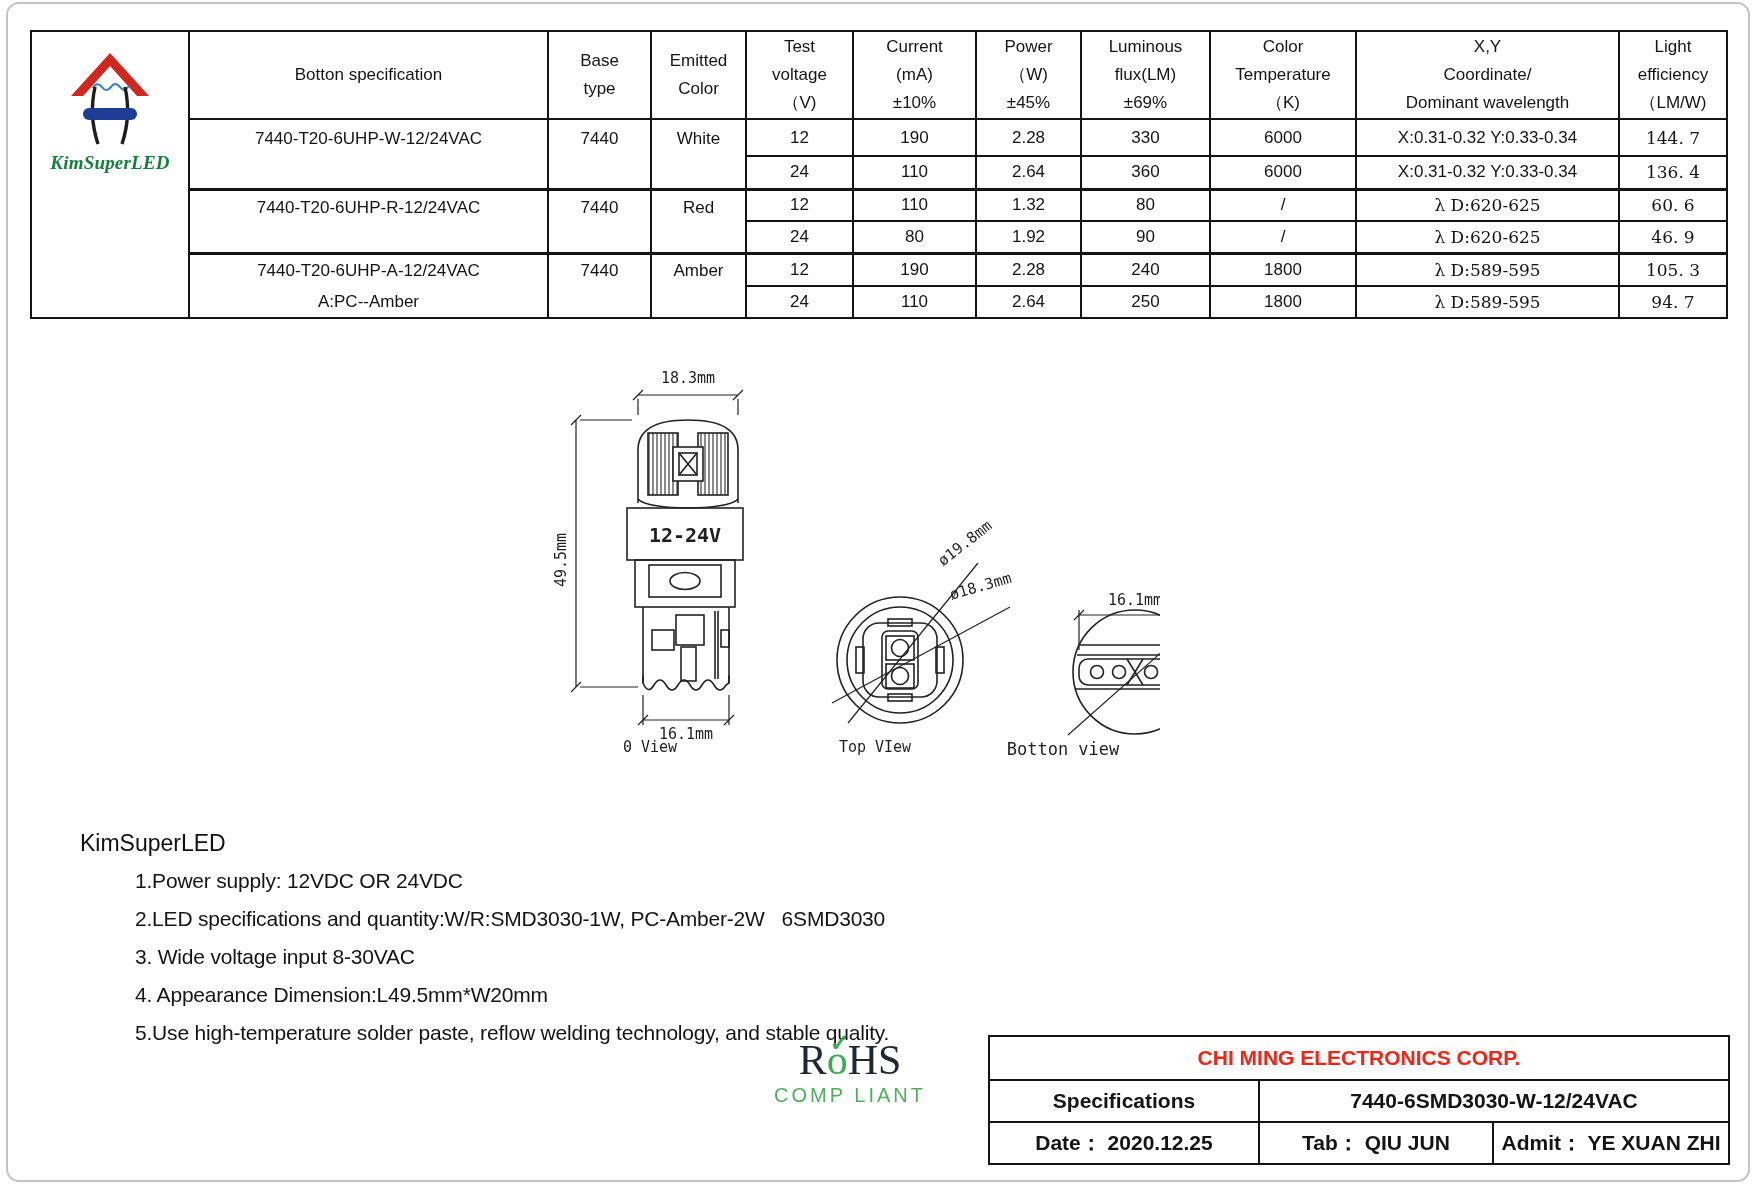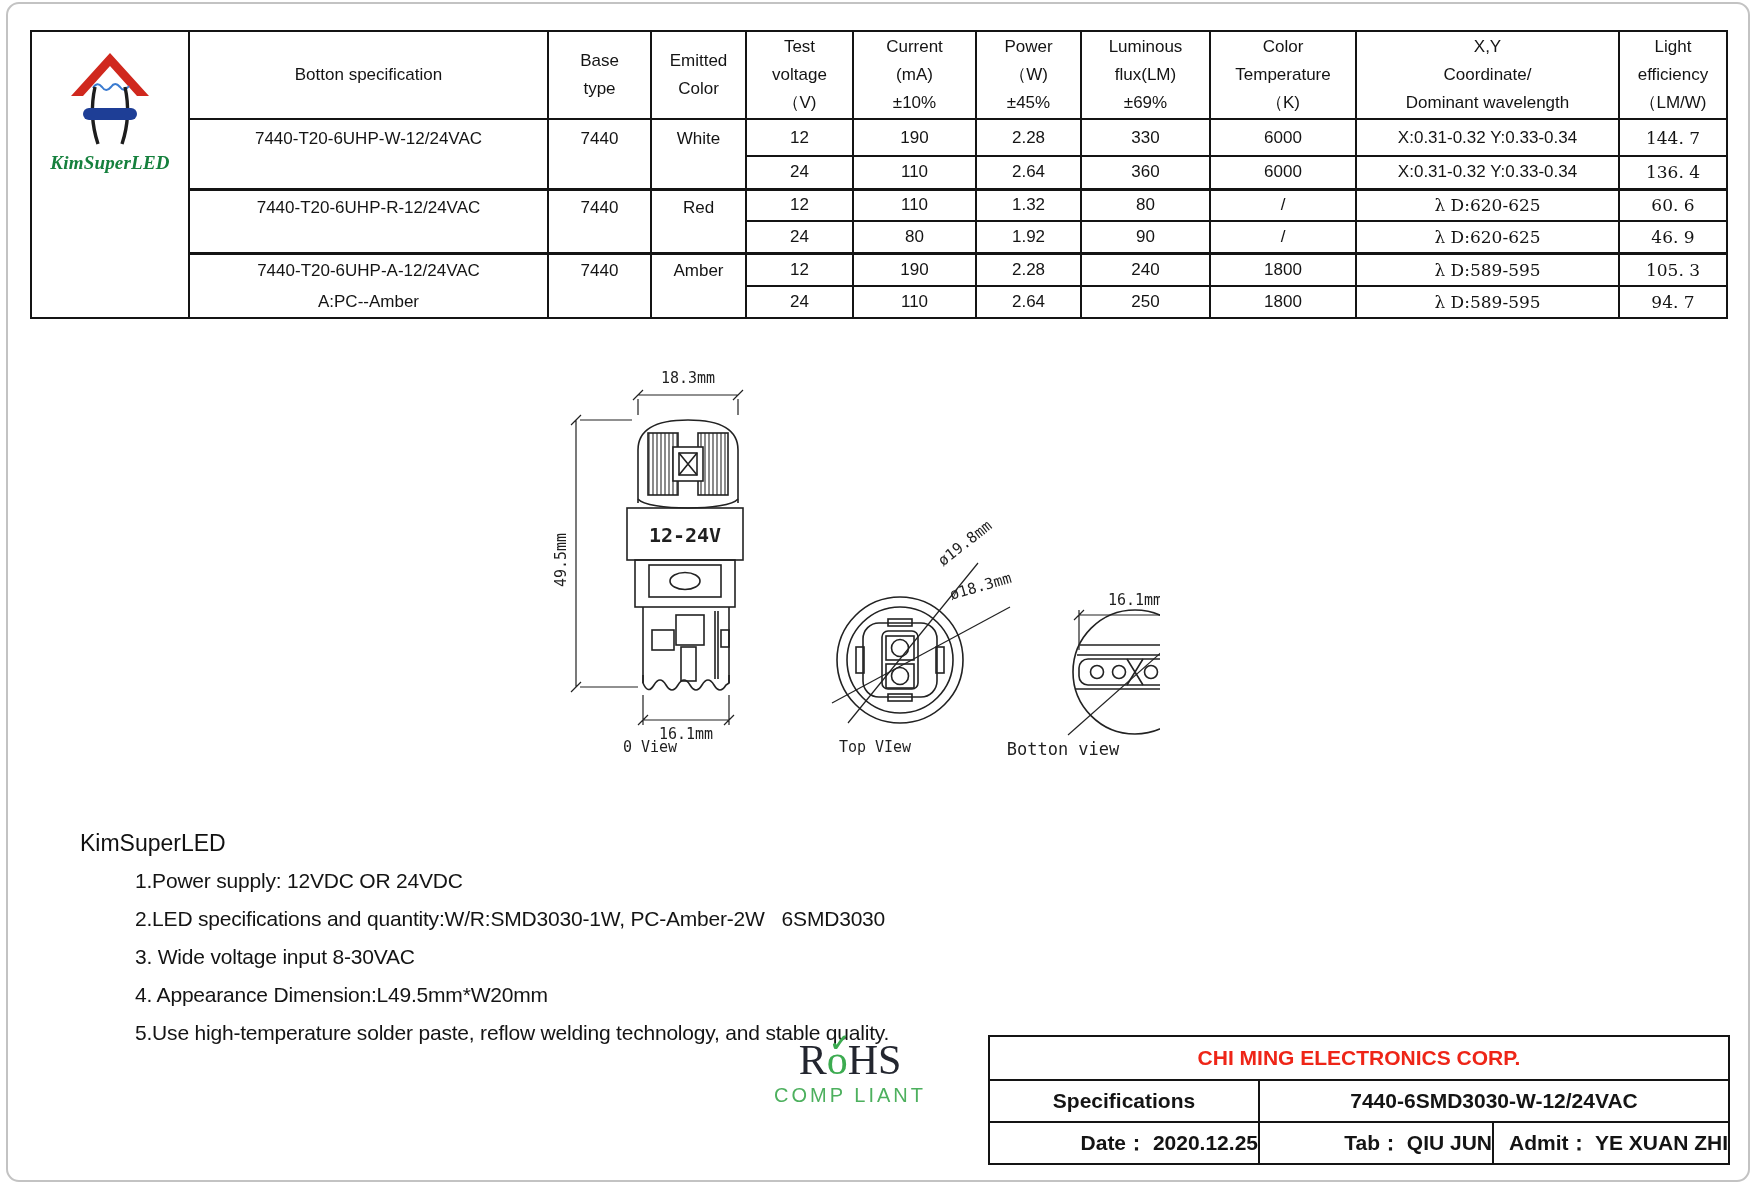--- a/index.html
+++ b/index.html
@@ -58,21 +58,21 @@
   .rohs-sub { margin-top:2px; font-family:Liberation Sans, sans-serif; font-size:20px; color:#4db05e; letter-spacing:3px; }
 
   
   table.titleblock {
     position:absolute; left:988px; top:1035px; width:740px;
     border-collapse:collapse; table-layout:fixed;
   }
   table.titleblock td { border:2px solid #141414; font-size:21px; font-weight:600; padding:0; }
   .tb-company { color:#ee2517; font-weight:700; font-size:23px; text-align:center; height:42px; }
   .tb-center { text-align:center; height:40px; }
-  .tb-left { text-align:right; padding-left:13px; height:40px;margin-top:9px; }
+  .tb-left { text-align:center; padding-left:13px; height:40px;margin-top:9px; }
 </style>
 </head>
 <body>
 
 <div class="page">
   <div class="frame"></div>
 
   <table class="spec">
     <colgroup>
       <col style="width:158px">

